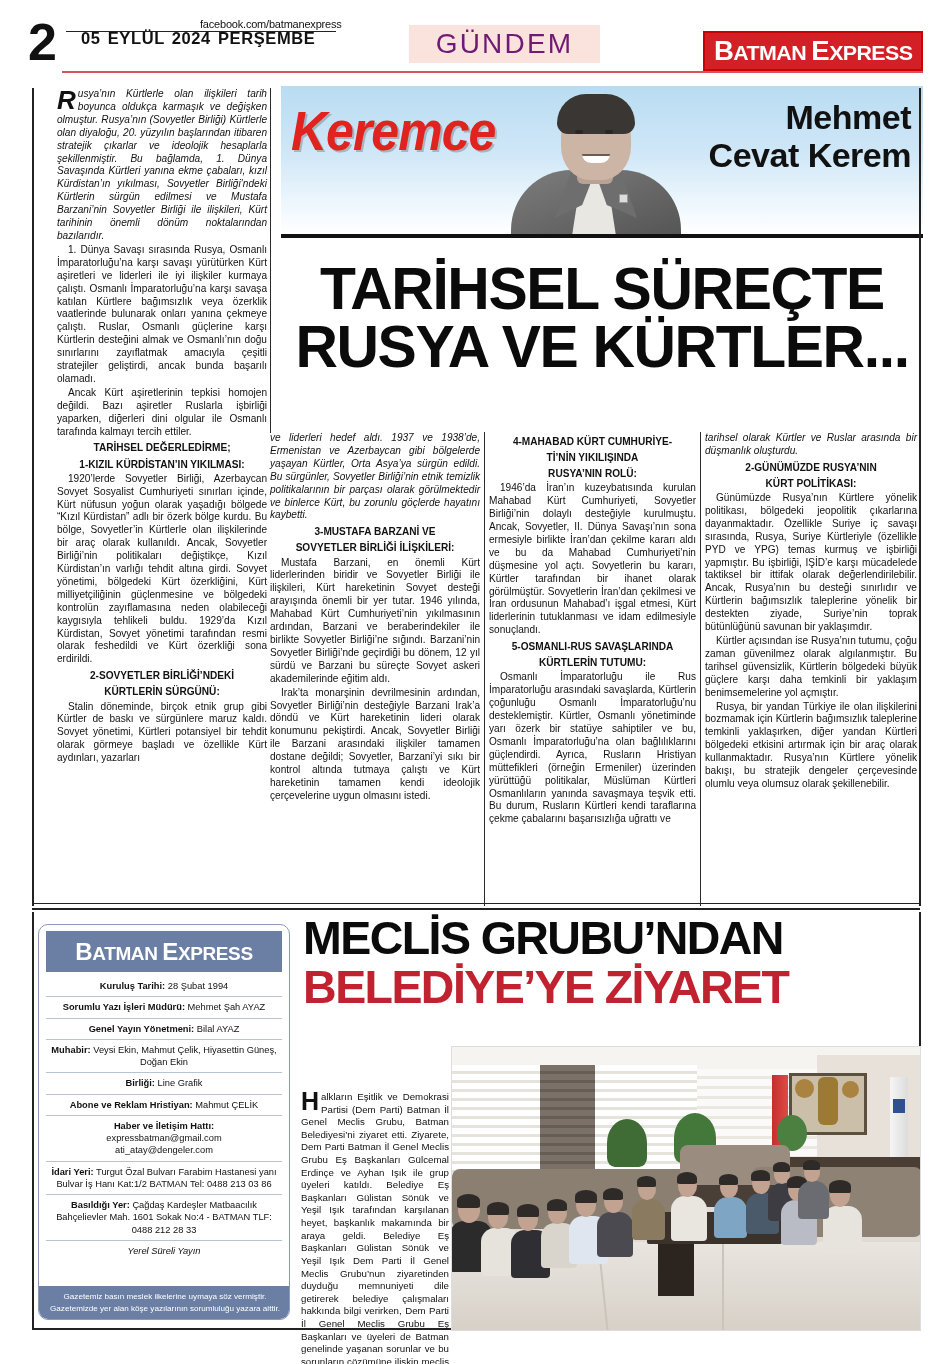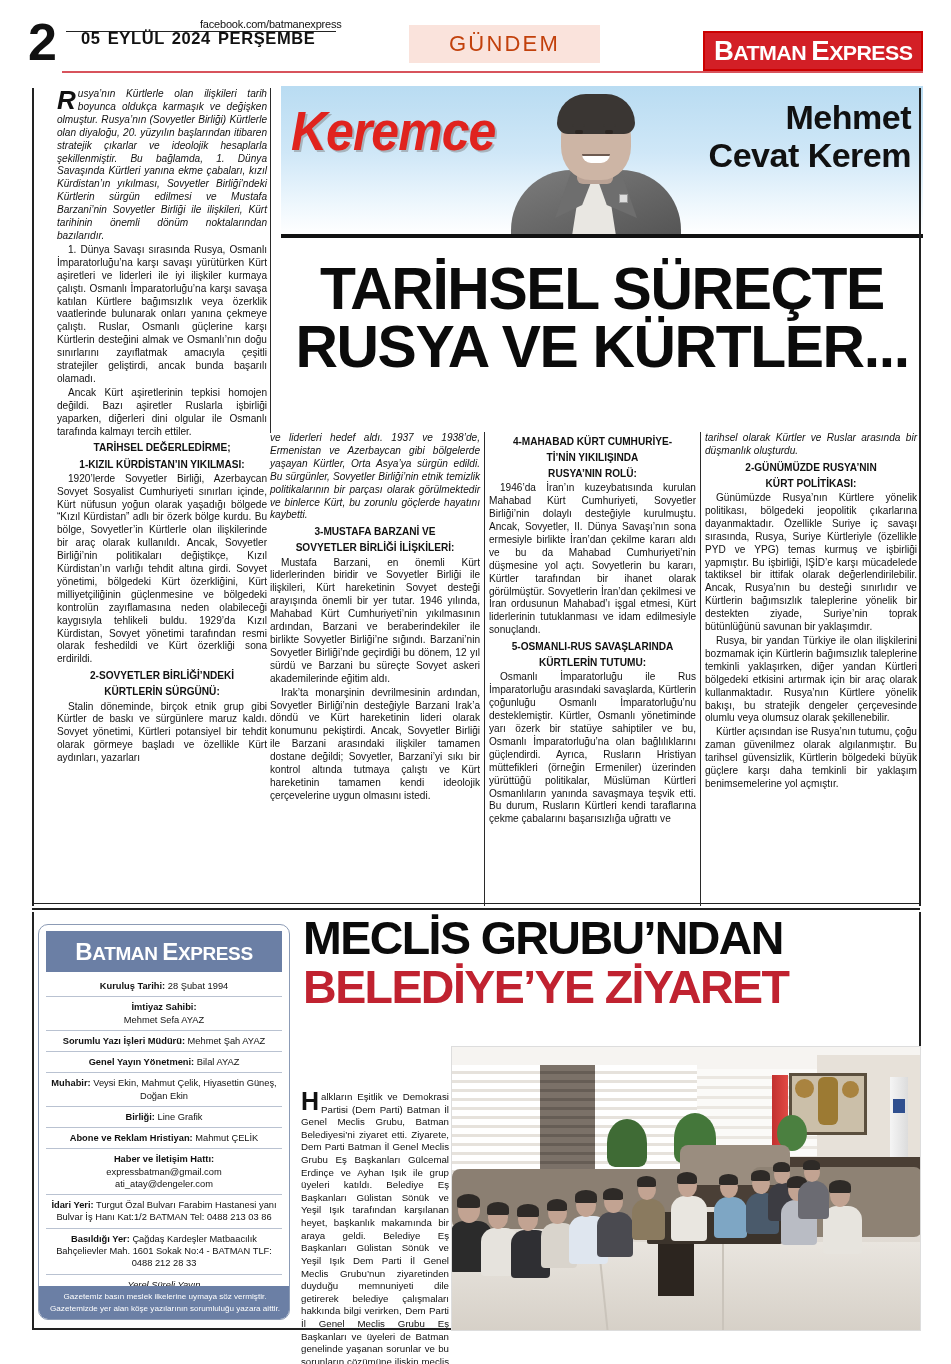--- a/index.html
+++ b/index.html
@@ -33,21 +33,21 @@
   .issue-date {
     position: absolute; left: 81px; top: 29px;
     font-size: 16.5px; font-weight: 600; color: #111;
     letter-spacing: 0.6px; word-spacing: 2px;
   }
   .section-tag {
     position: absolute; left: 409px; top: 25px; width: 191px; height: 38px;
     background: #fae3dc; display: flex; align-items: center; justify-content: center;
   }
   .section-tag span {
-    font-size: 22px; color: #c2410c; letter-spacing: 2.2px; font-weight: 400;
+    font-size: 28px; color: #701a75; letter-spacing: 2.2px; font-weight: 400;
   }
   .brand-logo {
     position: absolute; left: 703px; top: 31px; width: 220px; height: 40px;
     background: #d31f26; display: flex; align-items: center; justify-content: center;
     border: 2px solid #c00;
   }
   .brand-logo .bt {
     color: #fff; font-weight: bold; font-size: 27px;
     letter-spacing: -0.6px; font-family: "Liberation Sans", sans-serif;
     transform: scaleX(1.02);
@@ -357,31 +357,30 @@
       <p>1946’da İran’ın kuzeybatısında kurulan Mahabad Kürt Cumhuriyeti, Sovyetler Birliği’nin dolaylı desteğiyle kurulmuştu. Ancak, Sovyetler, II. Dünya Savaşı’nın sona ermesiyle birlikte İran’dan çekilme kararı aldı ve bu da Mahabad Cumhuriyeti’nin düşmesine yol açtı. Sovyetlerin bu kararı, Kürtler tarafından bir ihanet olarak görülmüştür. Sovyetlerin İran’dan çekilmesi ve İran ordusunun Mahabad’ı işgal etmesi, Kürt liderlerinin tutuklanması ve idam edilmesiyle sonuçlandı.</p>
       <p class="sub">5-OSMANLI-RUS SAVAŞLARINDA</p>
       <p class="sub">KÜRTLERİN TUTUMU:</p>
       <p>Osmanlı İmparatorluğu ile Rus İmparatorluğu arasındaki savaşlarda, Kürtlerin çoğunluğu Osmanlı İmparatorluğu’nu desteklemiştir. Kürtler, Osmanlı yönetiminde yarı özerk bir statüye sahiptiler ve bu, Osmanlı İmparatorluğu’na olan bağlılıklarını güçlendirdi. Ayrıca, Rusların Hristiyan müttefikleri (örneğin Ermeniler) üzerinden yürüttüğü politikalar, Müslüman Kürtleri Osmanlıların yanında savaşmaya teşvik etti. Bu durum, Rusların Kürtleri kendi taraflarına çekme çabalarını başarısızlığa uğrattı ve</p>
     </div>
   <div class="col" id="col4">
       <p class="first">tarihsel olarak Kürtler ve Ruslar arasında bir düşmanlık oluşturdu.</p>
       <p class="sub">2-GÜNÜMÜZDE RUSYA’NIN</p>
       <p class="sub">KÜRT POLİTİKASI:</p>
       <p>Günümüzde Rusya’nın Kürtlere yönelik politikası, bölgedeki jeopolitik çıkarlarına dayanmaktadır. Özellikle Suriye iç savaşı sırasında, Rusya, Suriye Kürtleriyle (özellikle PYD ve YPG) temas kurmuş ve işbirliği yapmıştır. Bu işbirliği, IŞİD’e karşı mücadelede taktiksel bir ittifak olarak değerlendirilebilir. Ancak, Rusya’nın bu desteği sınırlıdır ve Kürtlerin bağımsızlık taleplerine yönelik bir destekten ziyade, Suriye’nin toprak bütünlüğünü savunan bir yaklaşımdır.</p>
+      <p>Kürtler açısından ise Rusya’nın tutumu, çoğu zaman güvenilmez olarak algılanmıştır. Bu tarihsel güvensizlik, Kürtlerin bölgedeki büyük güçlere karşı daha temkinli bir yaklaşım benimsemelerine yol açmıştır.</p>
       <p>Rusya, bir yandan Türkiye ile olan ilişkilerini bozmamak için Kürtlerin bağımsızlık taleplerine temkinli yaklaşırken, diğer yandan Kürtleri bölgedeki etkisini artırmak için bir araç olarak kullanmaktadır. Rusya’nın Kürtlere yönelik bakışı, bu stratejik dengeler çerçevesinde olumlu veya olumsuz olarak şekillenebilir.</p>
-      <p>Kürtler açısından ise Rusya’nın tutumu, çoğu zaman güvenilmez olarak algılanmıştır. Bu tarihsel güvensizlik, Kürtlerin bölgedeki büyük güçlere karşı daha temkinli bir yaklaşım benimsemelerine yol açmıştır.</p>
     </div>
 
   <div class="imprint">
     <div class="imprint-logo">
       <span><span>B</span><span class="sm">ATMAN </span><span>E</span><span class="sm">XPRESS</span></span>
     </div>
     <div id="imprint-rows">
         <div class="imp-row"><b>Kuruluş Tarihi:</b> 28 Şubat 1994</div>
-        <div class="imp-row"><b>İmtiyaz Sahibi:</b><div>Mehmet Sefa AYAZ</div></div>
         <div class="imp-row"><b>Sorumlu Yazı İşleri Müdürü:</b> Mehmet Şah AYAZ</div>
         <div class="imp-row"><b>Genel Yayın Yönetmeni:</b> Bilal AYAZ</div>
         <div class="imp-row"><b>Muhabir:</b> Veysi Ekin, Mahmut Çelik, Hiyasettin Güneş, Doğan Ekin</div>
         <div class="imp-row"><b>Birliği:</b> Line Grafik</div>
         <div class="imp-row"><b>Abone ve Reklam Hristiyan:</b> Mahmut ÇELİK</div>
         <div class="imp-row"><b>Haber ve İletişim Hattı:</b><div>expressbatman@gmail.com</div><div>ati_atay@dengeler.com</div></div>
         <div class="imp-row"><b>İdari Yeri:</b> Turgut Özal Bulvarı Farabim Hastanesi yanı Bulvar İş Hanı Kat:1/2 BATMAN Tel: 0488 213 03 86</div>
         <div class="imp-row"><b>Basıldığı Yer:</b> Çağdaş Kardeşler Matbaacılık Bahçelievler Mah. 1601 Sokak No:4  -  BATMAN TLF: 0488 212 28 33</div>
         <div class="imp-row last">Yerel Süreli Yayın</div>
       </div>

